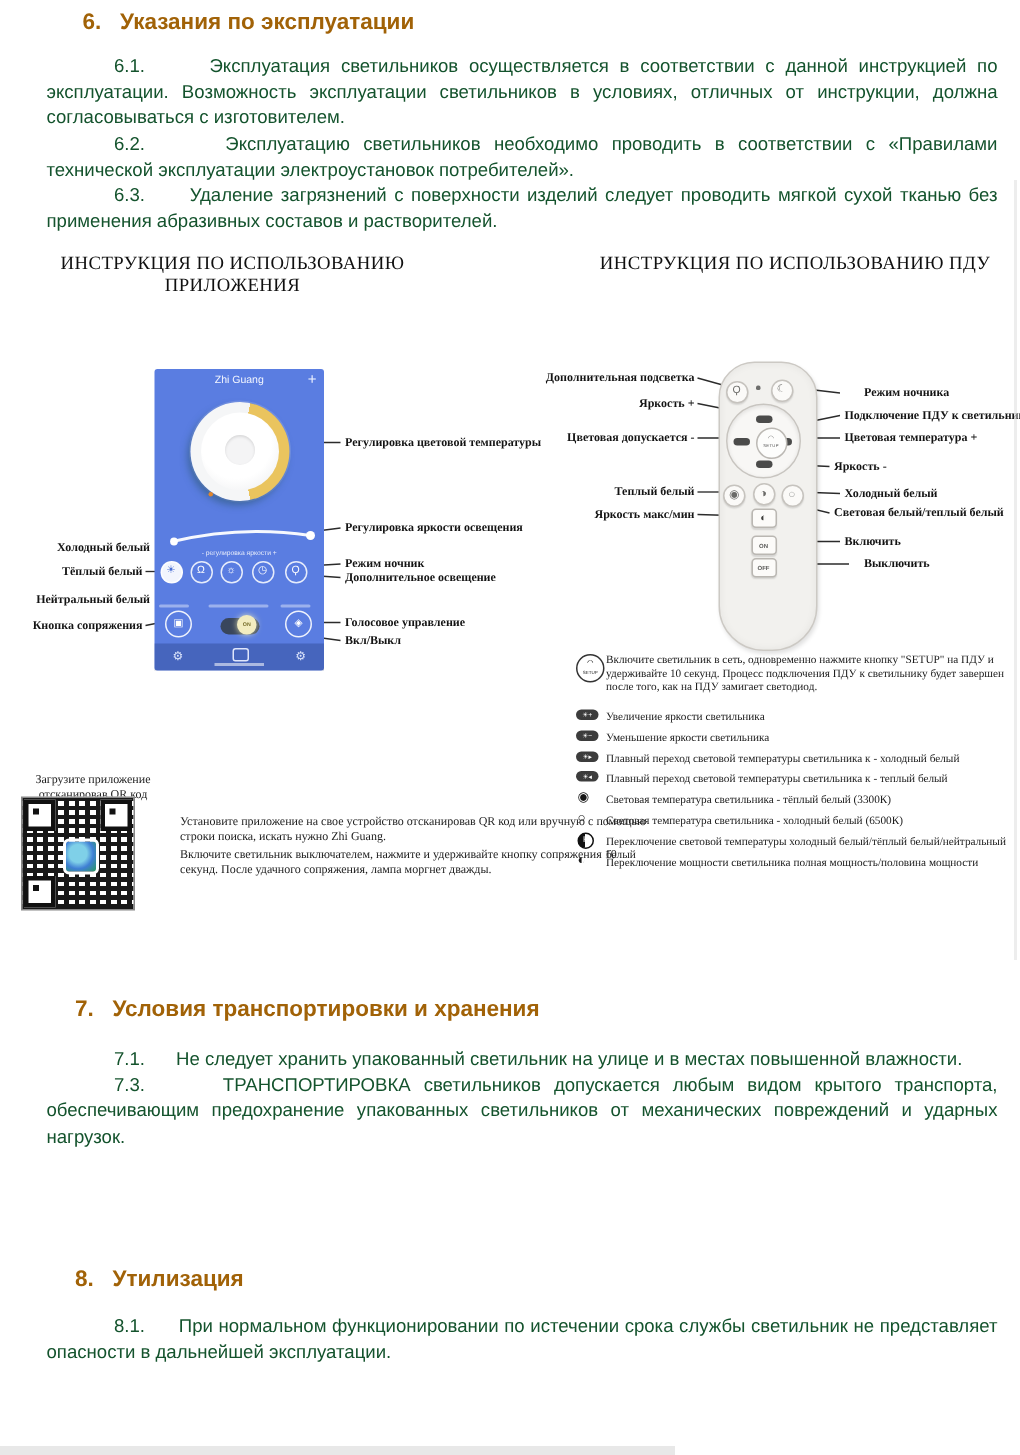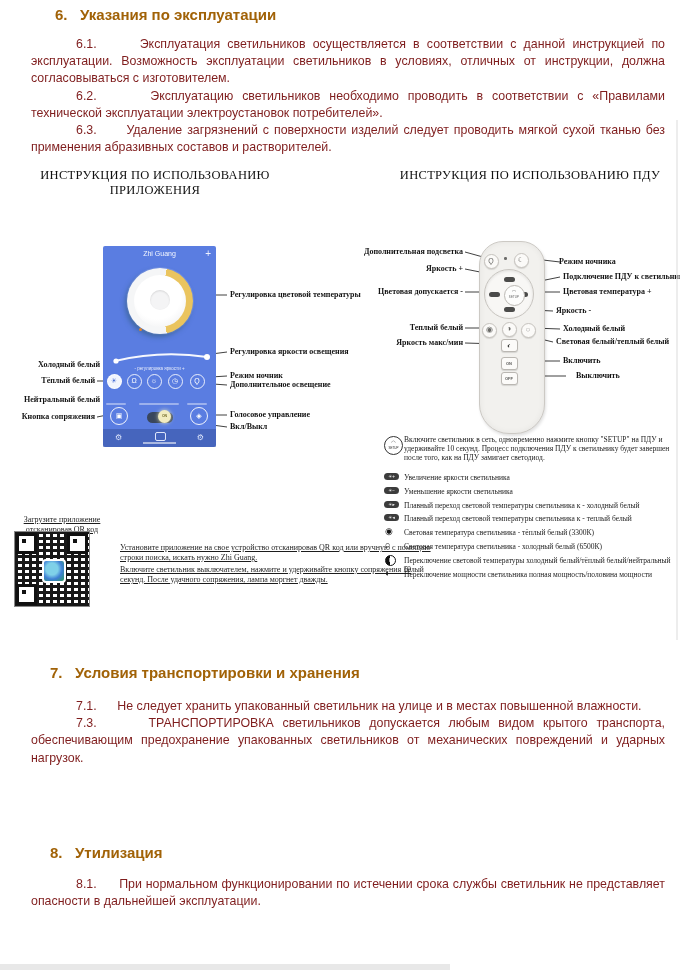--- a/index.html
+++ b/index.html
@@ -1,20 +1,20 @@
 <!DOCTYPE html>
 <html><head>
 <meta charset="utf-8">
 <style>
   html,body{margin:0;padding:0;background:#fff;}
   #page{position:relative;width:680px;height:970px;background:#ffffff;overflow:hidden;
         font-family:"Liberation Sans",sans-serif;color:#1e1e1e;}
   .sec-head{position:absolute;font:bold 15px/18px "Liberation Sans",sans-serif;color:#a16207;white-space:nowrap;}
   .body-block{position:absolute;left:31px;width:634px;}
-  .para{font-size:12.4px;line-height:17.2px;text-align:justify;text-indent:45px;margin:0;color:#7f1d1d;}
+  .para{font-size:12.4px;line-height:17.2px;text-align:justify;text-indent:45px;margin:0;color:#14532d;}
   .col-title{position:absolute;font-family:"Liberation Serif",serif;font-size:12.5px;line-height:15px;
              letter-spacing:.3px;text-align:center;color:#101010;}
   .callout{position:absolute;font-family:"Liberation Serif",serif;font-weight:bold;font-size:8px;
            white-space:nowrap;color:#141414;}
   .callout.ra{text-align:right;}
   
   #phone{position:absolute;left:103px;top:81px;width:113px;height:201px;background:#5a7de1;border-radius:2px;}
   .ph-header{position:absolute;top:4px;left:0;width:100%;text-align:center;color:#f3f6ff;font-size:7px;font-family:"Liberation Sans",sans-serif;}
   .ph-add{position:absolute;top:2px;right:5px;color:#eef2ff;font-size:10px;}
   .dial-ring{position:absolute;left:24px;top:22px;width:66px;height:66px;border-radius:50%;
@@ -60,21 +60,21 @@
   .lg-text{position:absolute;left:404px;width:274px;font-family:"Liberation Serif",serif;font-size:7.5px;
       line-height:9px;color:#1b1b1b;}
   
   #qr{position:absolute;left:14px;top:366px;width:74px;height:74px;background:#fff;border:1px solid #888;
       background-image:repeating-linear-gradient(0deg,#181818 0 3px,transparent 3px 6px),
                        repeating-linear-gradient(90deg,#181818 0 3px,#fff 3px 7px);}
   .finder{position:absolute;width:15px;height:15px;border:3px solid #111;background:#fff;}
   .finder::after{content:"";position:absolute;left:2.5px;top:2.5px;width:4px;height:4px;background:#111;}
   .qr-app{position:absolute;left:27px;top:27px;width:20px;height:20px;border-radius:4px;border:2px solid #fff;
       background:radial-gradient(circle at 40% 40%,#7fd0e8 0 35%,#3f7fd4 60%,#2a9a5b 100%);}
-  .qr-note{position:absolute;font-family:"Liberation Serif",serif;font-size:8px;line-height:10px;color:#1d1d1d;text-decoration:underline;}
+  .qr-note{position:absolute;font-family:"Liberation Serif",serif;font-size:8px;line-height:10px;color:#1d1d1d;}
   .artifact{position:absolute;background:#dedede;}
 </style>
 </head>
 <body>
 
 <div id="page">
 
   <div class="sec-head" style="left:55px;top:6px;">6.&nbsp;&nbsp;&nbsp;Указания по эксплуатации</div>
   <div class="body-block" style="top:36px;">
     <p class="para">6.1.&nbsp;&nbsp;&nbsp;&nbsp;&nbsp;&nbsp;Эксплуатация светильников осуществляется в соответствии с данной инструкцией по эксплуатации. Возможность эксплуатации светильников в условиях, отличных от инструкции, должна согласовываться с изготовителем.</p>
@@ -183,21 +183,21 @@
       <div class="rc-rect" style="top:114.5px;">ON</div>
       <div class="rc-rect" style="top:129.5px;">OFF</div>
     </div>
 
     <div class="callout ra" style="right:217px;top:82px;">Дополнительная подсветка</div>
     <div class="callout ra" style="right:217px;top:99px;">Яркость +</div>
     <div class="callout ra" style="right:217px;top:122px;">Цветовая допускается -</div>
     <div class="callout ra" style="right:217px;top:158px;">Теплый белый</div>
     <div class="callout ra" style="right:217px;top:173px;">Яркость макс/мин</div>
 
-    <div class="callout" style="left:559px;top:92px;">Режим ночника</div>
+    <div class="callout" style="left:576px;top:92px;">Режим ночника</div>
     <div class="callout" style="left:563px;top:107px;">Подключение ПДУ к светильнику</div>
     <div class="callout" style="left:563px;top:122px;">Цветовая температура +</div>
     <div class="callout" style="left:556px;top:141px;">Яркость -</div>
     <div class="callout" style="left:563px;top:159px;">Холодный белый</div>
     <div class="callout" style="left:556px;top:172px;">Световая белый/теплый белый</div>
     <div class="callout" style="left:563px;top:191px;">Включить</div>
     <div class="callout" style="left:576px;top:206px;">Выключить</div>
 
     <div style="position:absolute;left:384px;top:271px;width:17px;height:17px;border:1px solid #333;border-radius:50%;text-align:center;">
       <div style="font-size:5px;line-height:7px;margin-top:2px;">◠</div>

